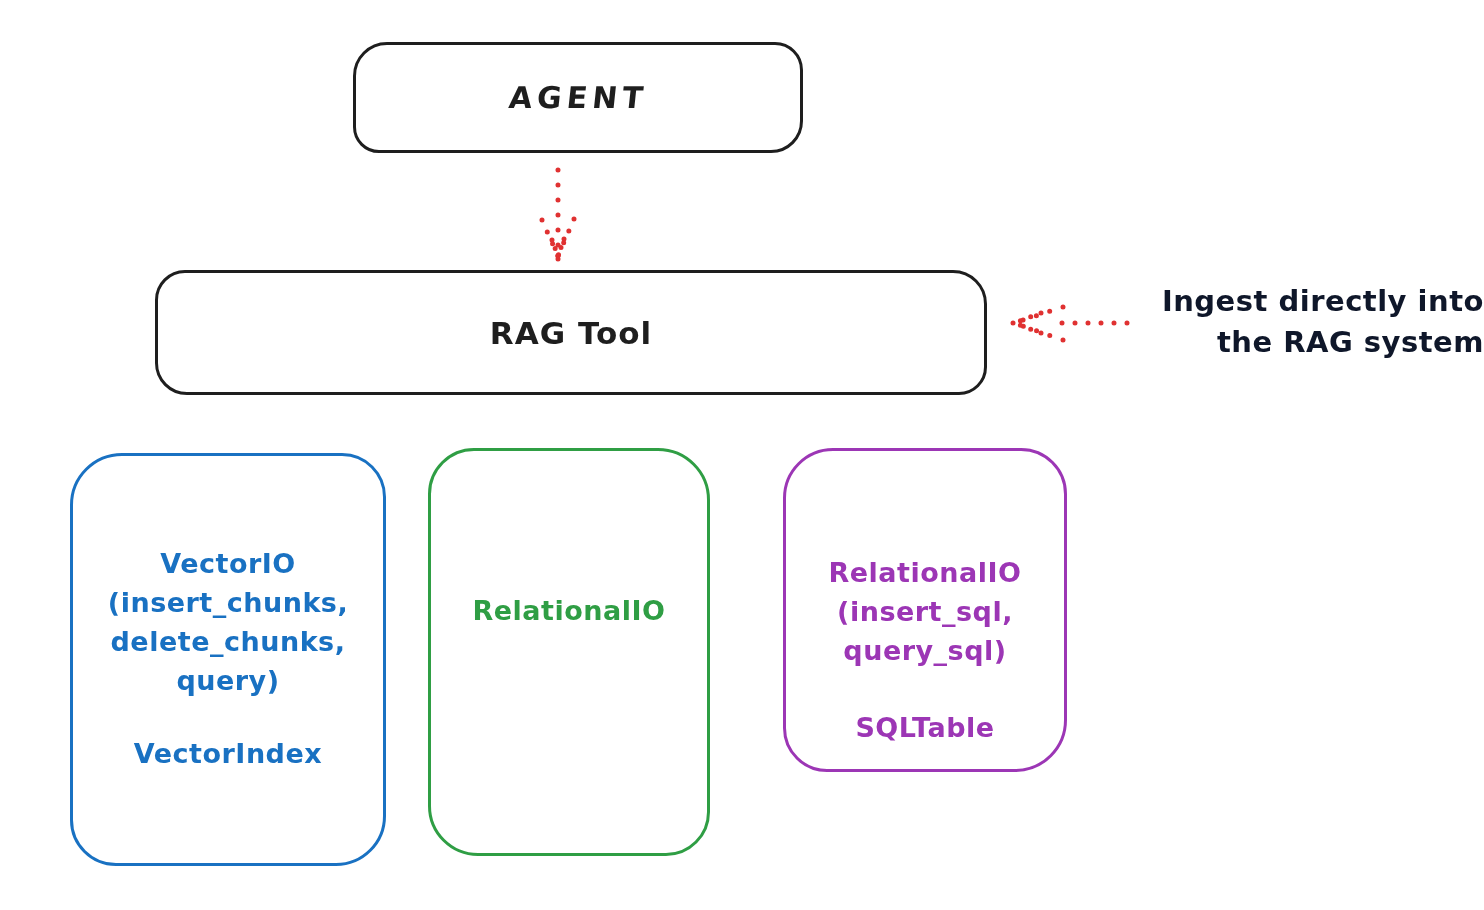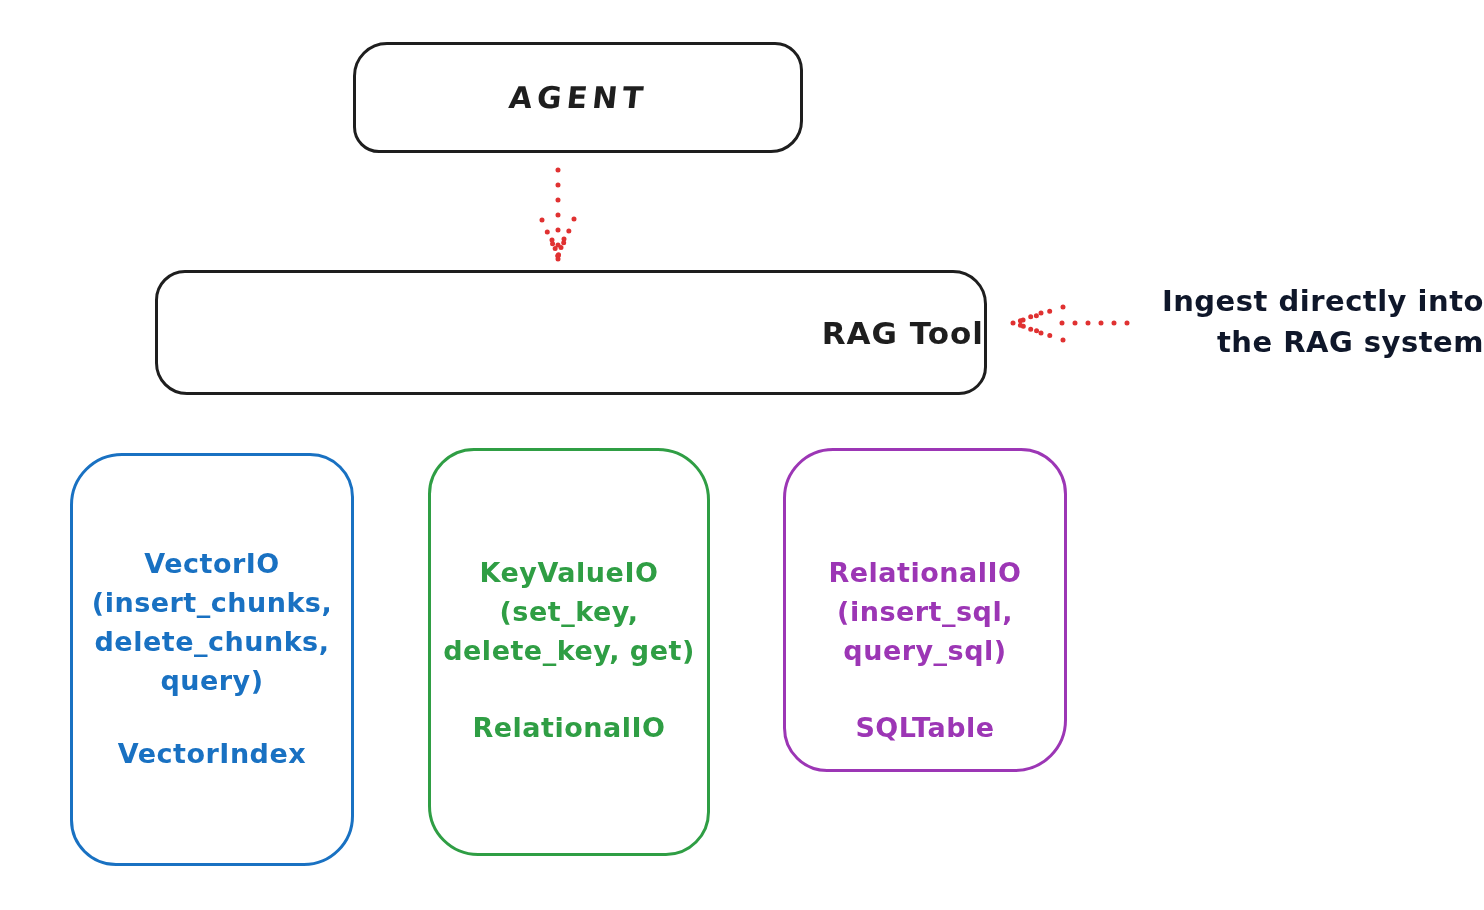--- a/index.html
+++ b/index.html
@@ -25,21 +25,20 @@
     left: 353px; top: 42px; width: 450px; height: 111px;
     border-radius: 34px 28px 32px 26px;
   }
   .agent-box .node-label {
     font-size: 30px; font-weight: 700; letter-spacing: 5px;
     transform: skewX(-6deg);
   }
   .rag-box {
     left: 155px; top: 270px; width: 832px; height: 125px;
     border-radius: 30px 34px 28px 32px;
-    justify-content: flex-end;
   }
   .rag-box .node-label { font-size: 31px; font-weight: 600; letter-spacing: 1px; }
 
   .module-box {
     position: absolute;
     box-sizing: border-box;
     background: #ffffff;
     border: 3.5px solid;
     display: flex;
     flex-direction: column;
@@ -49,21 +48,21 @@
   }
   .module-title {
     white-space: pre-line;
     font-size: 27px;
     line-height: 39px;
     letter-spacing: 0.5px;
   }
   .module-index { font-size: 27px; letter-spacing: 0.5px; }
 
   .vector-box {
-    left: 70px; top: 453px; width: 284px; height: 413px;
+    left: 70px; top: 453px; width: 316px; height: 413px;
     border-color: #1971c2; color: #1971c2;
     border-radius: 52px 44px 50px 46px;
     padding-top: 88px;
   }
   .vector-box .module-index { margin-top: 38px; }
 
   .keyvalue-box {
     left: 428px; top: 448px; width: 282px; height: 408px;
     border-color: #2f9e44; color: #2f9e44;
     border-radius: 46px 52px 44px 50px;
@@ -135,23 +134,20 @@
 
   <div class="module-box vector-box">
     <div class="module-title">VectorIO
 (insert_chunks,
 delete_chunks,
 query)</div>
     <div class="module-index">VectorIndex</div>
   </div>
 
   <div class="module-box keyvalue-box">
-    <div class="module-title">KeyValueIO
-(set_key,
-delete_key, get)</div>
     <div class="module-index">RelationalIO</div>
   </div>
 
   <div class="module-box relational-box">
     <div class="module-title">RelationalIO
 (insert_sql,
 query_sql)</div>
     <div class="module-index">SQLTable</div>
   </div>
 

